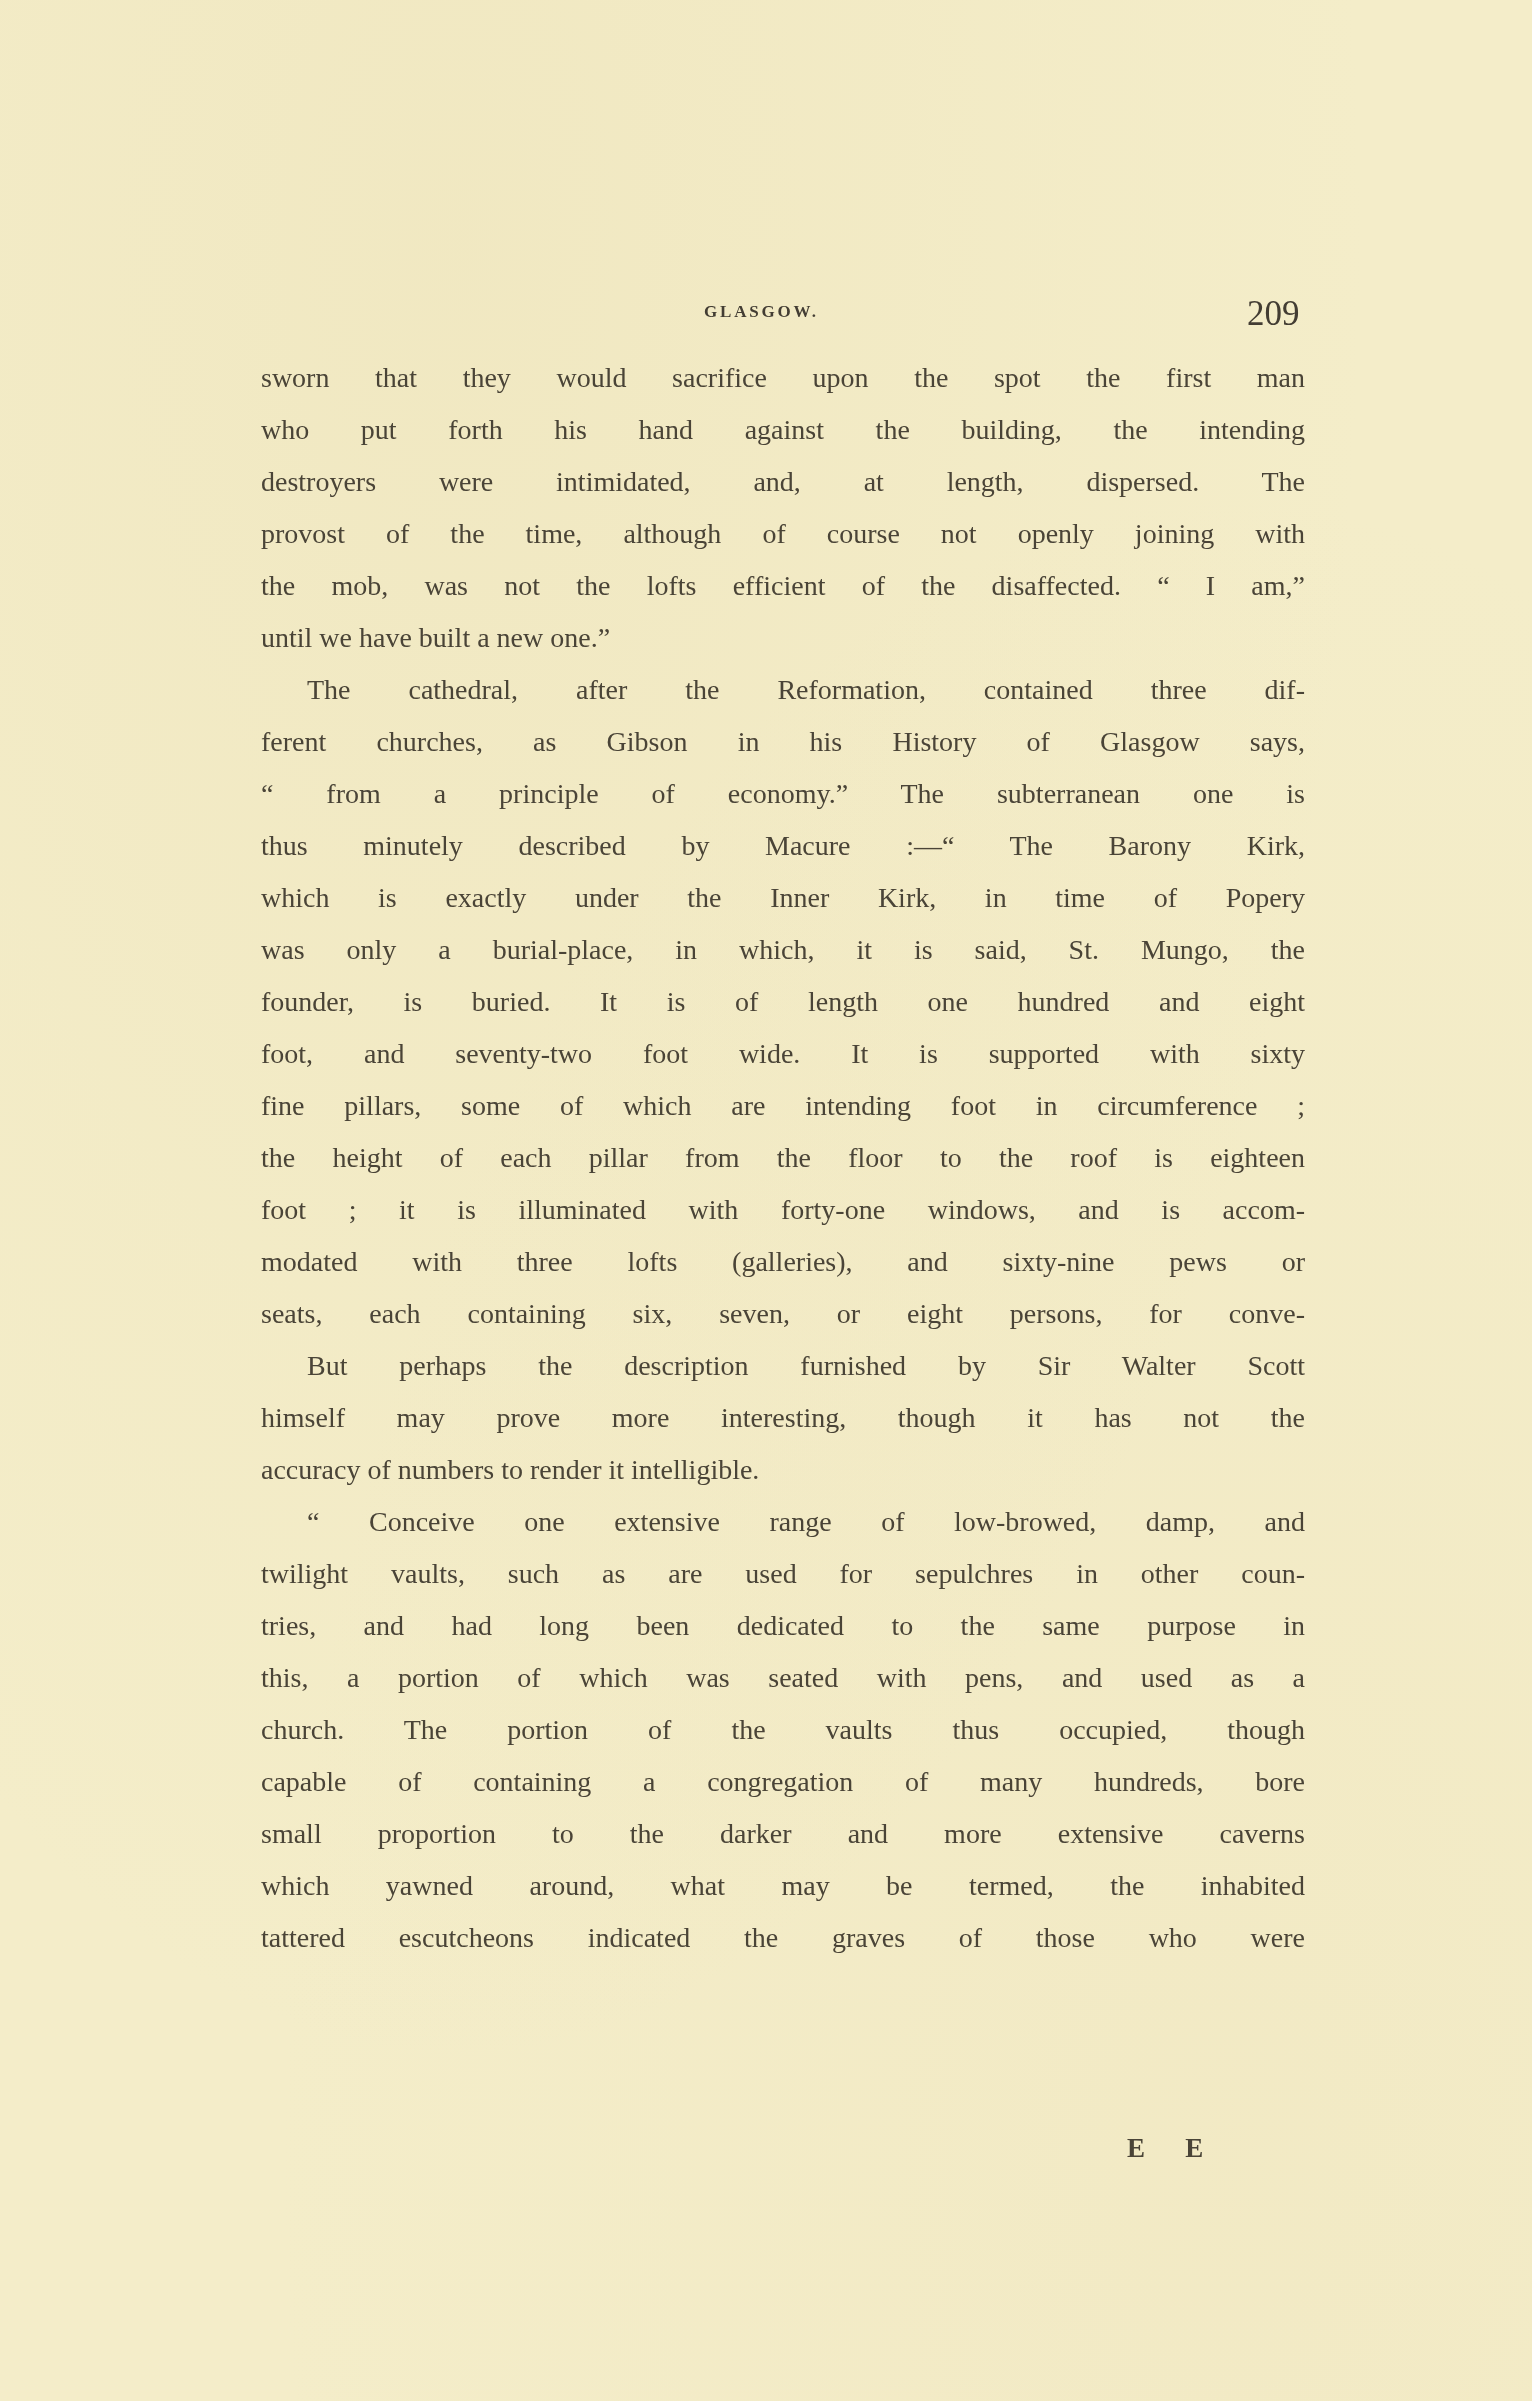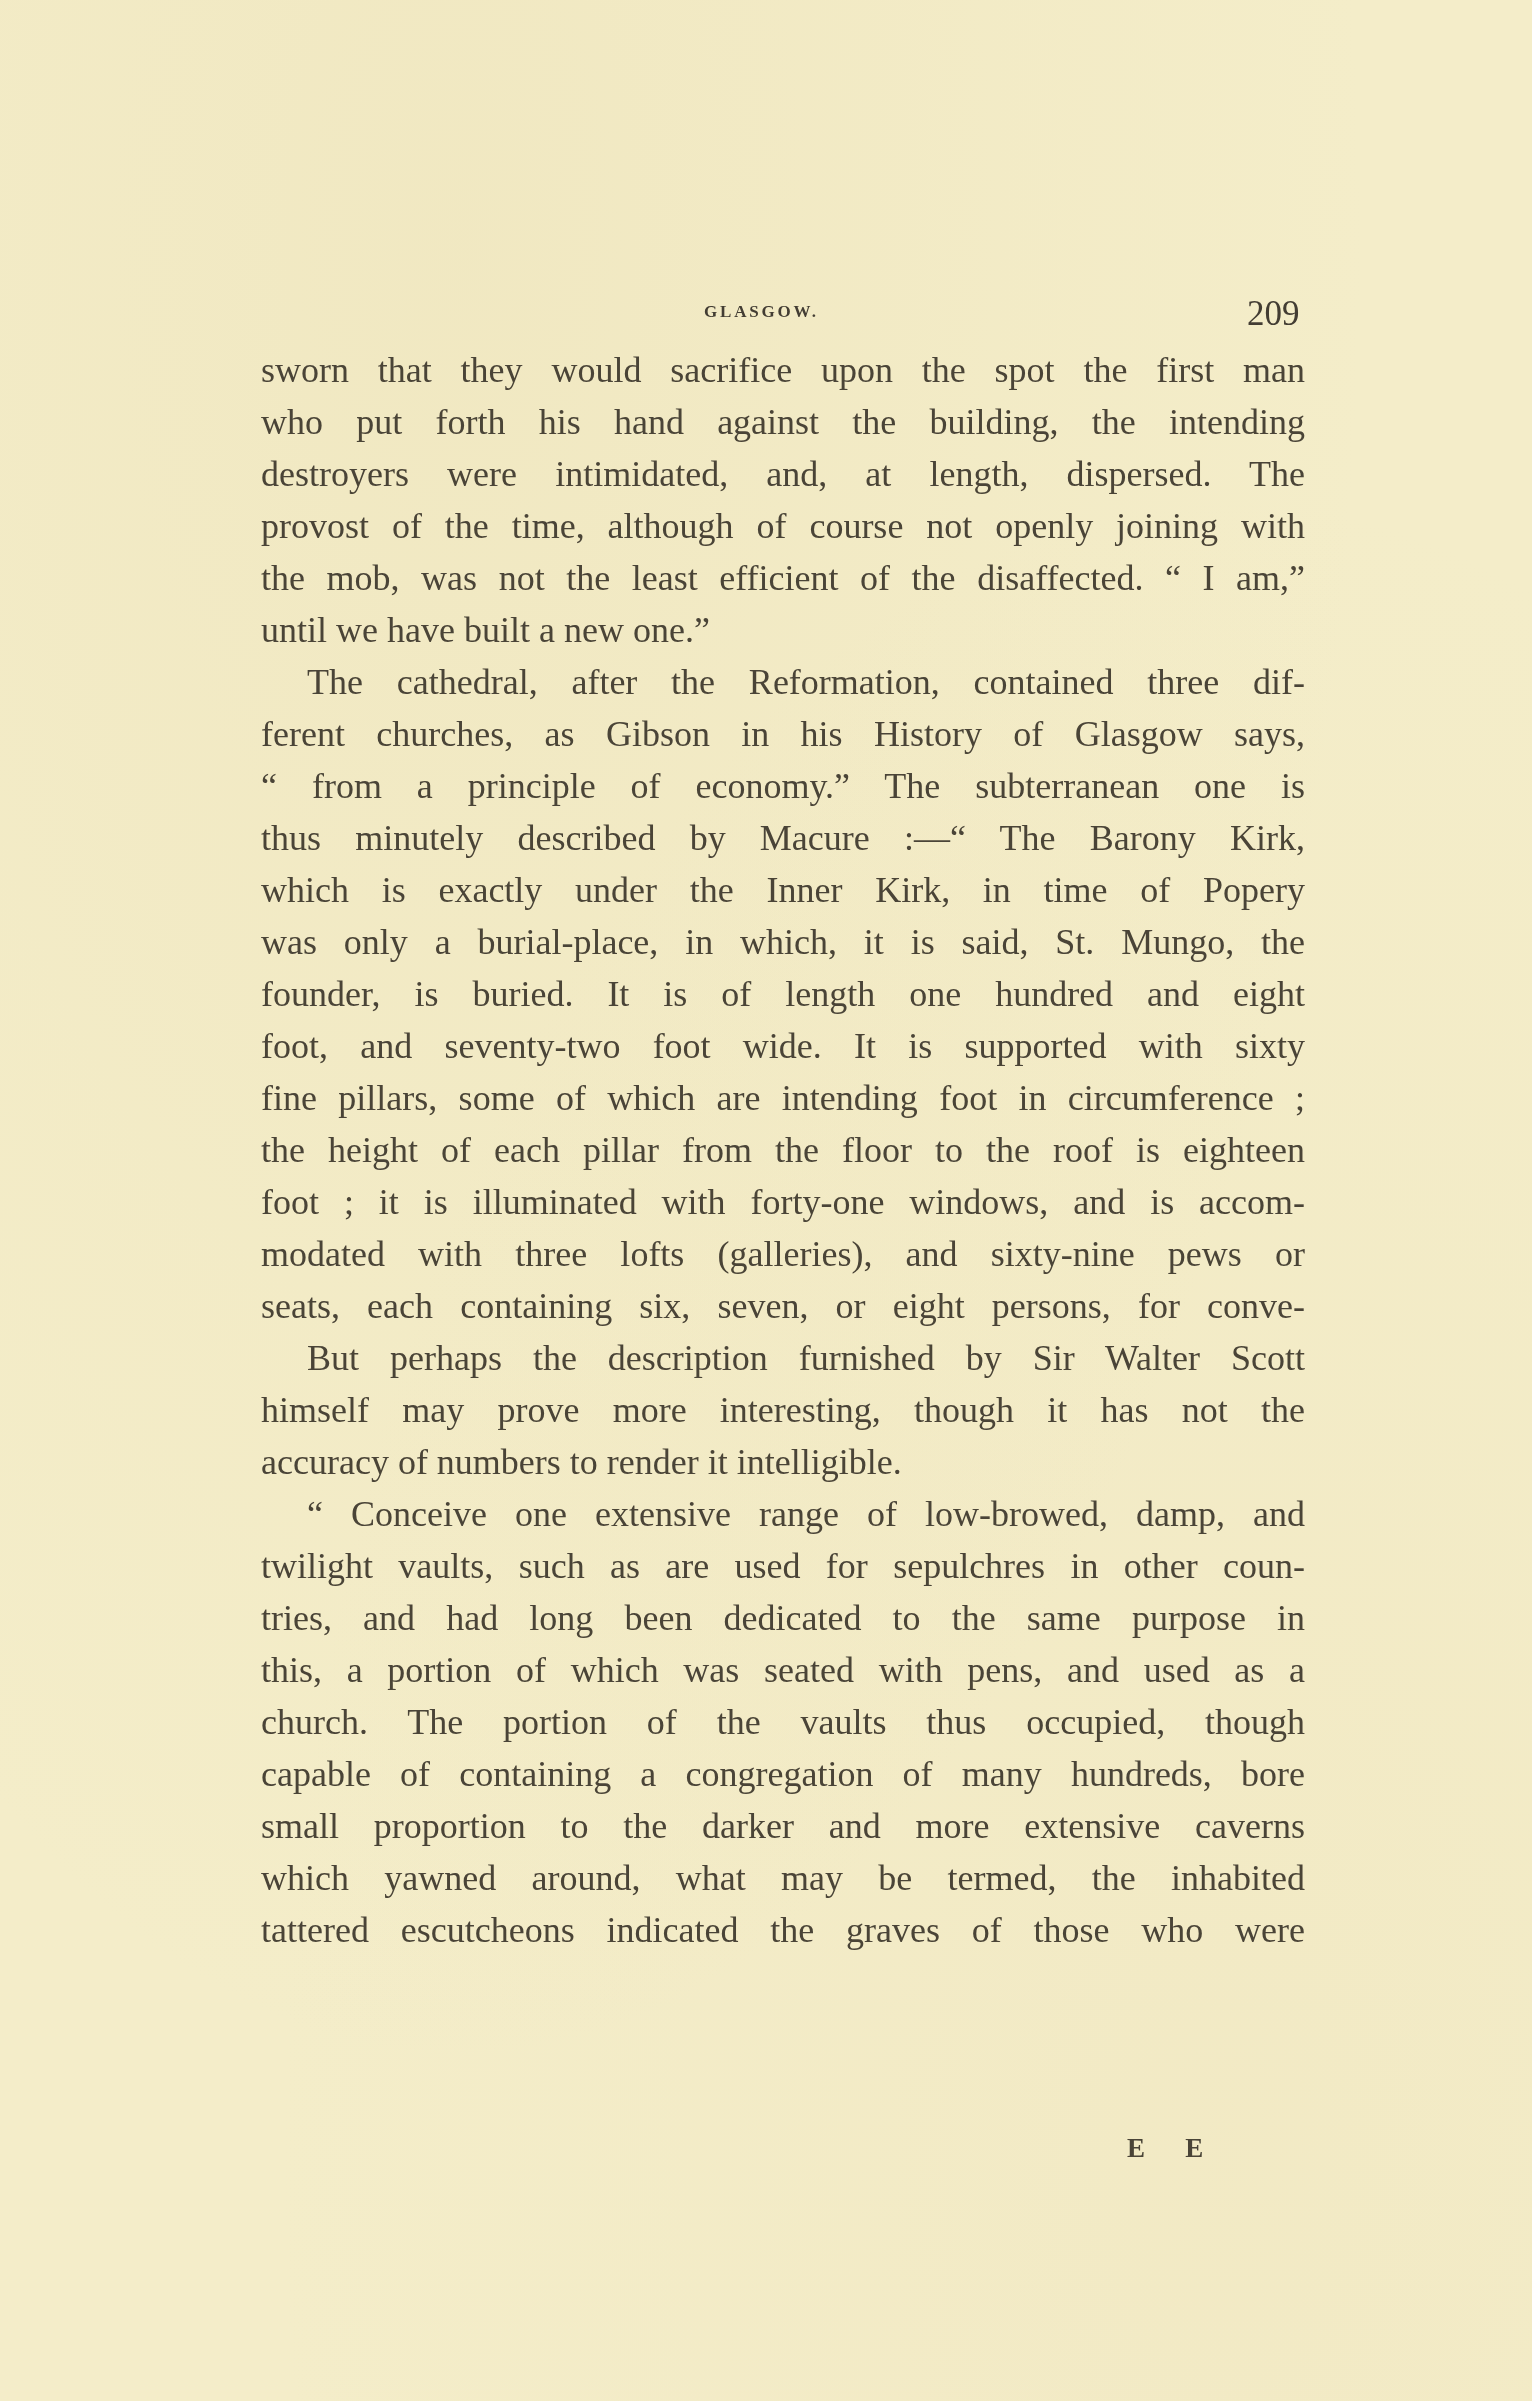--- a/index.html
+++ b/index.html
@@ -45,24 +45,24 @@
     position: absolute;
     right: 5.6px;
     top: 1.9px;
     font-size: 35px;
     line-height: 1;
     text-align: center;
   }
   .body-text {
     position: absolute;
     left: 261px;
-    top: 344px;
+    top: 352px;
     width: 1044px;
     font-family: "Liberation Serif", "DejaVu Serif", serif;
-    font-size: 36px;
+    font-size: 28px;
     line-height: 52px;
     color: #4a4437;
   }
   .line {
     display: block;
     height: 52px;
     white-space: nowrap;
     text-align: justify;
     text-align-last: justify;
   }
@@ -92,21 +92,21 @@
   <div class="running-head">
     <span class="running-title">GLASGOW.</span>
     <span class="page-number">209</span>
   </div>
 
   <div class="body-text" id="body-text">
       <span class="line">sworn that they would sacrifice upon the spot the first man</span>
       <span class="line">who put forth his hand against the building, the intending</span>
       <span class="line">destroyers were intimidated, and, at length, dispersed.  The</span>
       <span class="line">provost of the time, although of course not openly joining with</span>
-      <span class="line">the mob, was not the least efficient of the disaffected.  “ I am,”</span>
+      <span class="line">the mob, was not the lofts efficient of the disaffected.  “ I am,”</span>
       <span class="line last">until we have built a new one.”</span>
       <span class="line indent">The cathedral, after the Reformation, contained three dif-</span>
       <span class="line">ferent churches, as Gibson in his History of Glasgow says,</span>
       <span class="line">“ from a principle of economy.”  The subterranean one is</span>
       <span class="line">thus minutely described by Macure :—“ The Barony Kirk,</span>
       <span class="line">which is exactly under the Inner Kirk, in time of Popery</span>
       <span class="line">was only a burial-place, in which, it is said, St. Mungo, the</span>
       <span class="line">founder, is buried.  It is of length one hundred and eight</span>
       <span class="line">foot, and seventy-two foot wide.  It is supported with sixty</span>
       <span class="line">fine pillars, some of which are intending foot in circumference ;</span>

